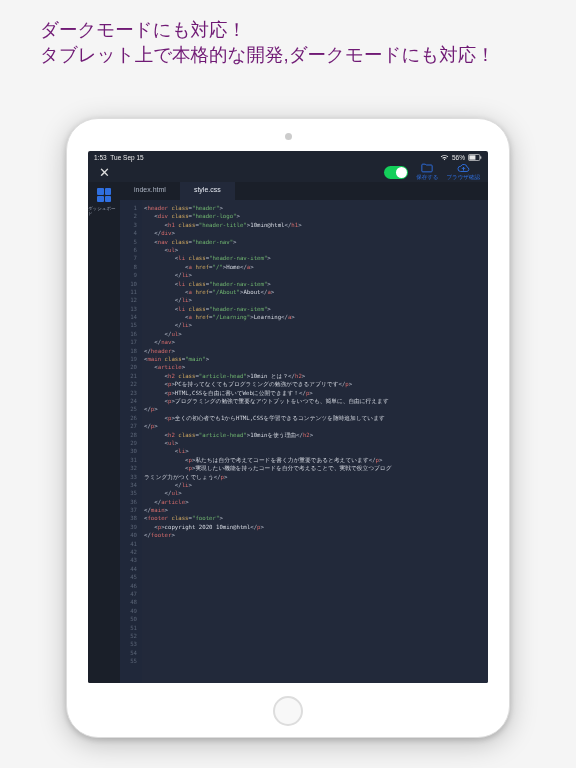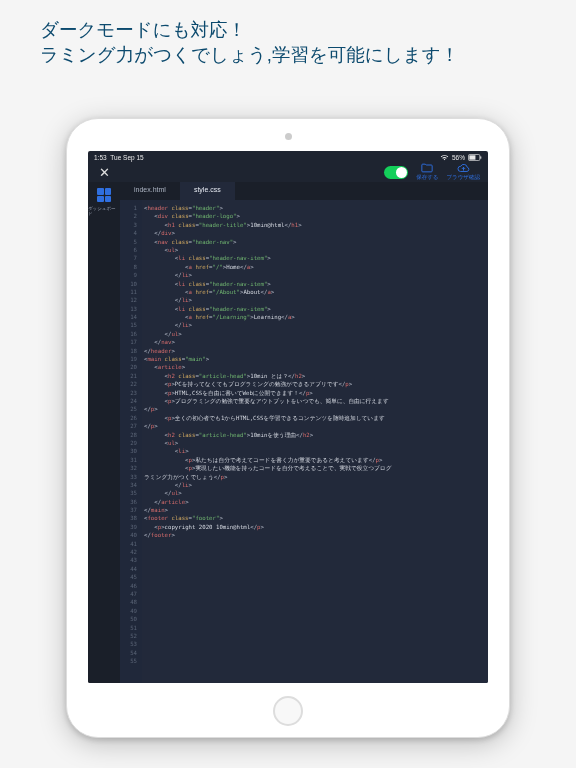--- a/index.html
+++ b/index.html
@@ -8,21 +8,21 @@
     height: 768px;
     background: #f5f5f5;
     font-family: -apple-system, BlinkMacSystemFont, "Hiragino Sans", sans-serif;
     position: relative;
     overflow: hidden;
   }
   .promo {
     padding: 18px 30px 8px 40px;
     font-size: 18.5px;
     line-height: 1.35;
-    color: #0c4a6e;
+    color: #701a75;
     font-weight: 400;
   }
   .tablet-wrap {
     position: absolute;
     left: 50%;
     top: 118px;
     transform: translateX(-50%);
     width: 444px;
     height: 620px;
     background: #fff;
@@ -166,21 +166,21 @@
   .attr  { color:#d0a860; }
   .str   { color:#6fb36f; }
   .txt   { color:#d4d8e0; }
   .pun   { color:#b0b6c4; }
 </style>
 </head>
 <body>
 
 <div class="promo">
   <div>ダークモードにも対応！</div>
-  <div>ラミング力がつくでしょう,学習を可能にします！</div>
+  <div>タブレット上で本格的な開発,ダークモードにも対応！</div>
 </div>
 
 <div class="tablet-wrap">
   <div class="camera"></div>
 
   <div class="screen">
 
     <div class="statusbar">
       <div>
         <span>1:53</span>&nbsp;&nbsp;<span>Tue Sep 15</span>

